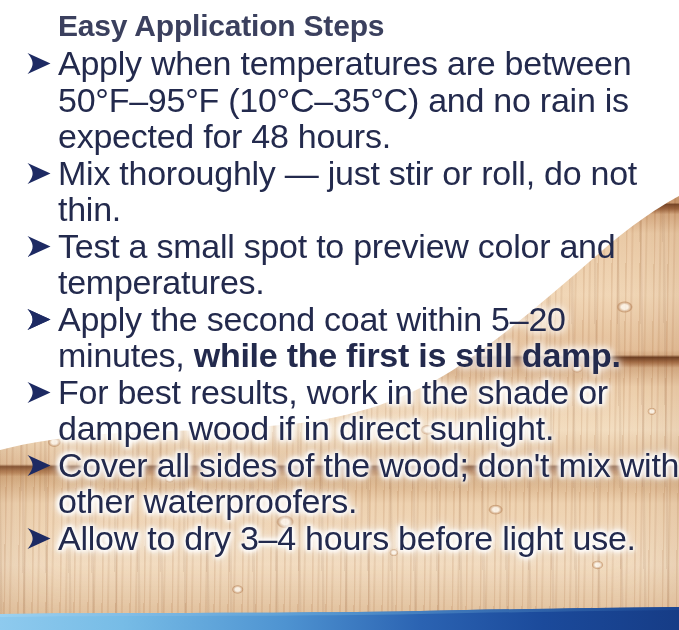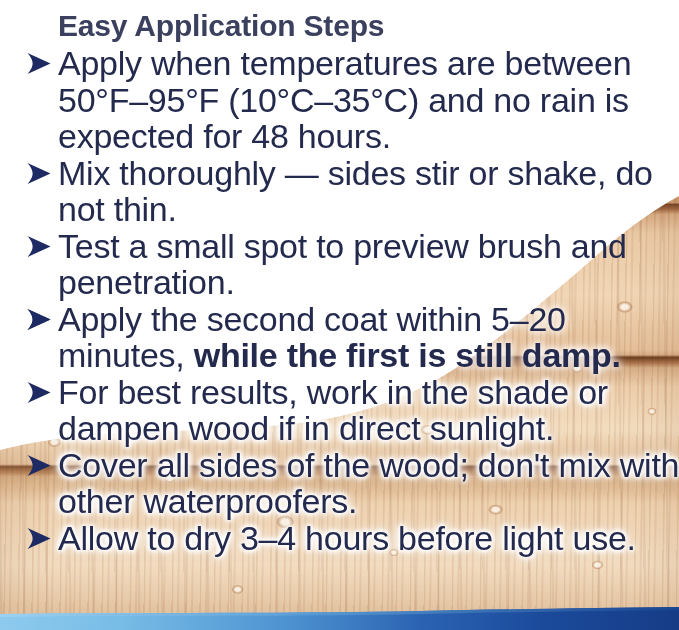--- a/index.html
+++ b/index.html
@@ -232,28 +232,28 @@
         <svg class="bullet-arrow" viewBox="0 0 26 23">
           <path d="M1.5,1 L24.5,11.5 L1.5,22 C5.2,17.6 6.6,14.6 6.6,11.5 C6.6,8.4 5.2,5.4 1.5,1 Z" fill="#1d2a63"></path>
         </svg>
         <span>Apply when temperatures are between 50°F–95°F (10°C–35°C) and no rain is expected for 48 hours.</span>
       </li>
 
       <li class="step">
         <svg class="bullet-arrow" viewBox="0 0 26 23">
           <path d="M1.5,1 L24.5,11.5 L1.5,22 C5.2,17.6 6.6,14.6 6.6,11.5 C6.6,8.4 5.2,5.4 1.5,1 Z" fill="#1d2a63"></path>
         </svg>
-        <span>Mix thoroughly — sides stir or shake, do not thin.</span>
-      </li>
-
-      <li class="step">
-        <svg class="bullet-arrow" viewBox="0 0 26 23">
-          <path d="M1.5,1 L24.5,11.5 L1.5,22 C5.2,17.6 6.6,14.6 6.6,11.5 C6.6,8.4 5.2,5.4 1.5,1 Z" fill="#1d2a63"></path>
-        </svg>
-        <span>Test a small spot to preview brush and penetration.</span>
+        <span>Mix thoroughly — just stir or roll, do not thin.</span>
+      </li>
+
+      <li class="step">
+        <svg class="bullet-arrow" viewBox="0 0 26 23">
+          <path d="M1.5,1 L24.5,11.5 L1.5,22 C5.2,17.6 6.6,14.6 6.6,11.5 C6.6,8.4 5.2,5.4 1.5,1 Z" fill="#1d2a63"></path>
+        </svg>
+        <span>Test a small spot to preview color and temperatures.</span>
       </li>
 
       <li class="step">
         <svg class="bullet-arrow" viewBox="0 0 26 23">
           <path d="M1.5,1 L24.5,11.5 L1.5,22 C5.2,17.6 6.6,14.6 6.6,11.5 C6.6,8.4 5.2,5.4 1.5,1 Z" fill="#1d2a63"></path>
         </svg>
       </li>
 
       <li class="step over-wood-partial">
         <svg class="bullet-arrow" viewBox="0 0 26 23">

